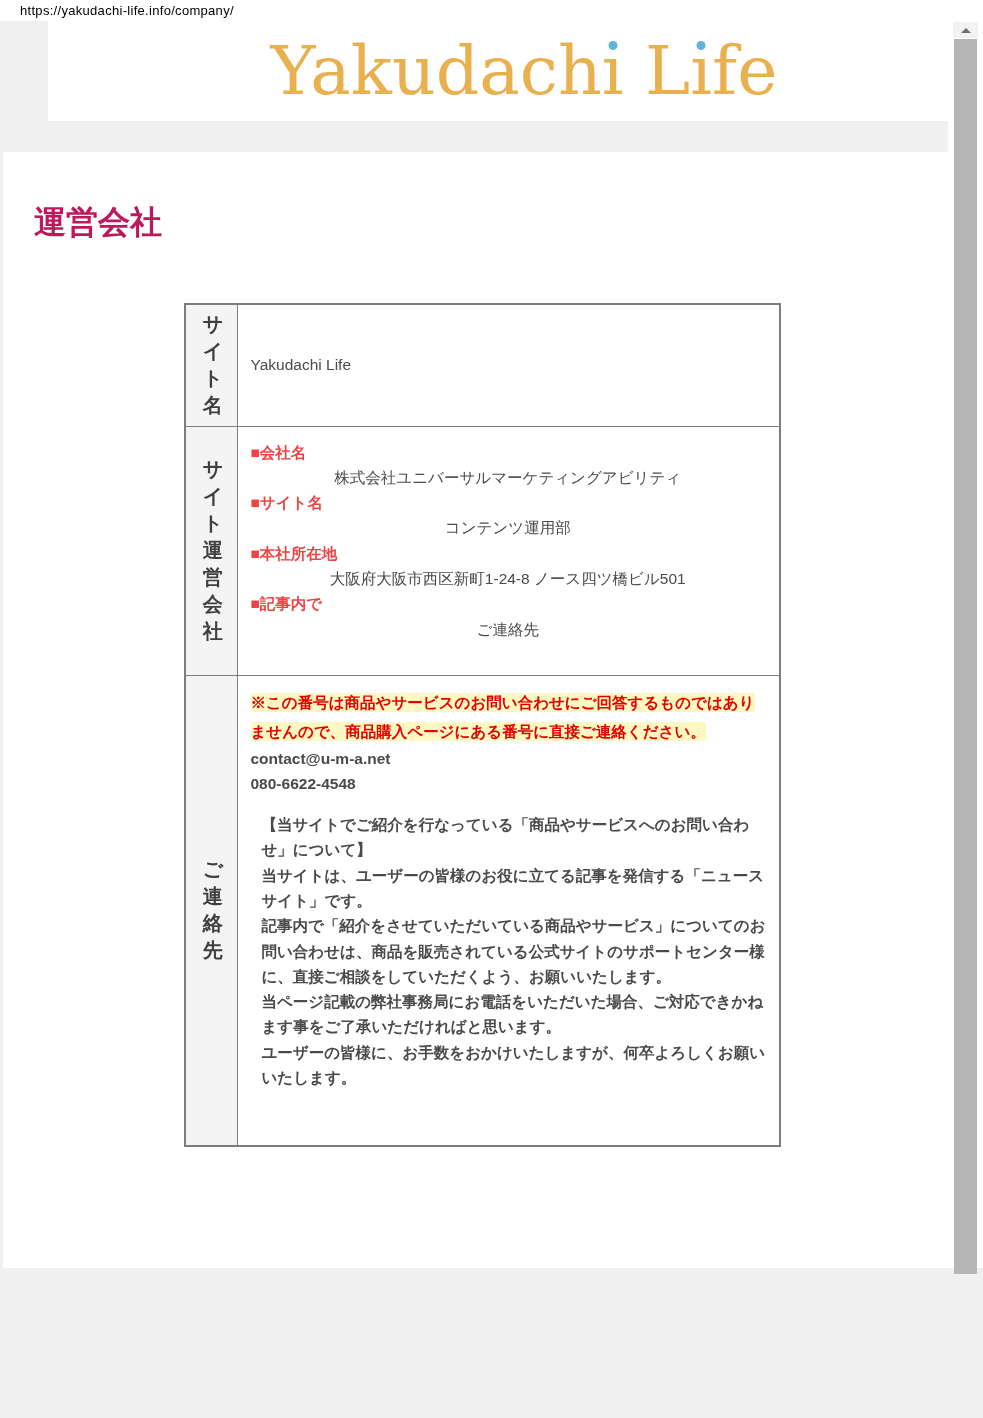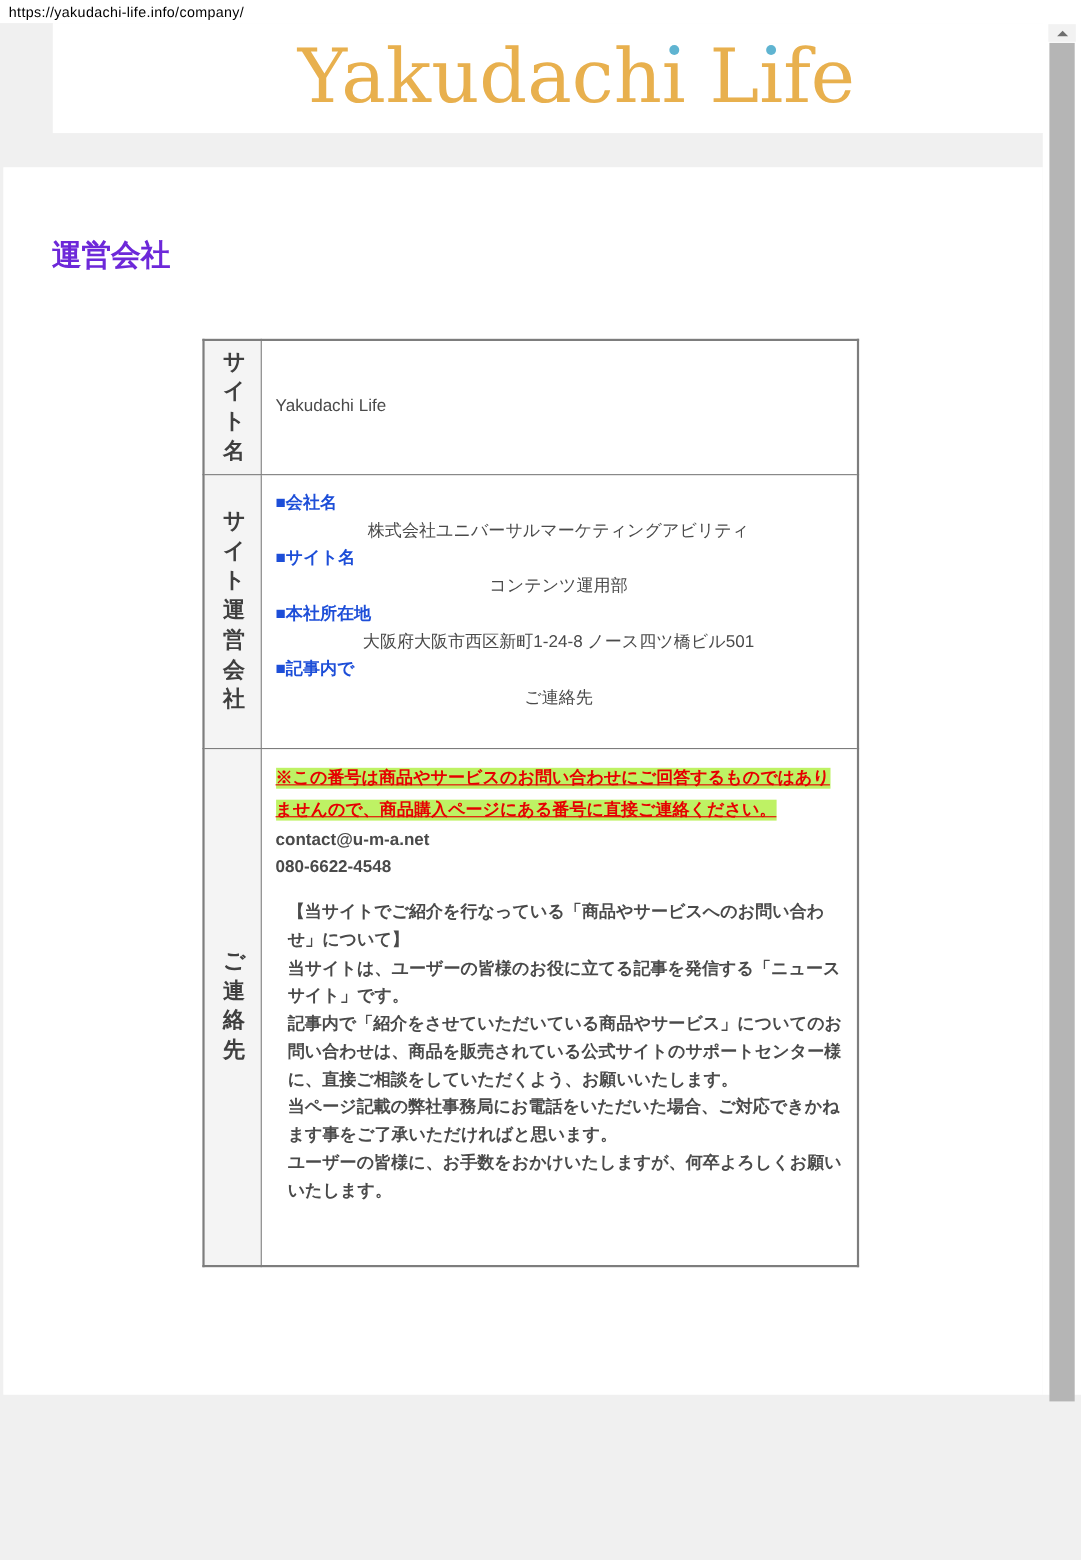--- a/index.html
+++ b/index.html
@@ -12,21 +12,21 @@
     overflow: hidden;
   }
 
   
   .url-bar {
     position: absolute; top: 0; left: 0;
     width: 983px; height: 21px;
     background: #ffffff; z-index: 6;
   }
   .url-text {
-    position: absolute; left: 8px; top: 3px;
+    position: absolute; left: 20px; top: 3px;
     font-size: 13px; color: #000000; letter-spacing: 0.3px;
   }
 
   
   .site-header {
     position: absolute; top: 21px; left: 0;
     width: 952px; height: 100px;
     background: #ffffff;
     display: flex; align-items: center; justify-content: center; margin-left: 48px;
   }
@@ -48,22 +48,22 @@
 
   
 
   
   .content-card {
     position: absolute; top: 152px; left: 3px;
     width: 945px; height: 1116px;
     background: #ffffff;
   }
   .page-title {
-    margin: 16px; padding: 46px 0 0 28px;
-    font-size: 27px; font-weight: bold; color: #6d28d9;
+    margin: 3px; padding: 46px 0 0 28px;
+    font-size: 32px; font-weight: bold; color: #be185d;
   }
 
   
   .company-table {
     margin: 58px 0 0 181px;
     width: 597px;
     border-collapse: collapse;
     table-layout: fixed;
     border: 2px solid #7d7d7d;
     font-size: 15.5px; color: #4a4a4a;
@@ -84,35 +84,34 @@
   tr.row-site-name   { height: 122px; }
   tr.row-operator    { height: 249px; }
   tr.row-contact     { height: 471px; }
 
   td.site-name-cell { vertical-align: middle; padding: 0 12px 0 13px; }
 
   td.operator-cell {
     vertical-align: top; padding: 13px 14px 0 13px;
     line-height: 25.3px;
   }
-  .def-label { font-weight: bold; color: #1d4ed8; }
+  .def-label { font-weight: bold; color: #ef4444; }
   .def-value { color: #4a4a4a; text-align: center; }
 
   td.contact-cell {
     vertical-align: top; padding: 12px 12px 0 13px;
     line-height: 25.3px;
   }
   .contact-cell p { margin: 0; }
   .notice-para { margin-top: 2px; line-height: 29px; }
   .highlight {
-    background: #bef264;
+    background: #fef9c3;
     color: #e60000;
     font-weight: bold;
     padding: 1px 0;
-    text-decoration: underline;
   }
   .email-para, .phone-para, .desc-block { margin-top: 16px; font-weight: bold; }
   .desc-block .line { color: #4a4a4a; margin-left: 11px; }
 
   
   .right-gutter {
     position: absolute; left: 948px; top: 21px;
     width: 35px; height: 1247px;
     background: #ffffff; z-index: 1;
   }

